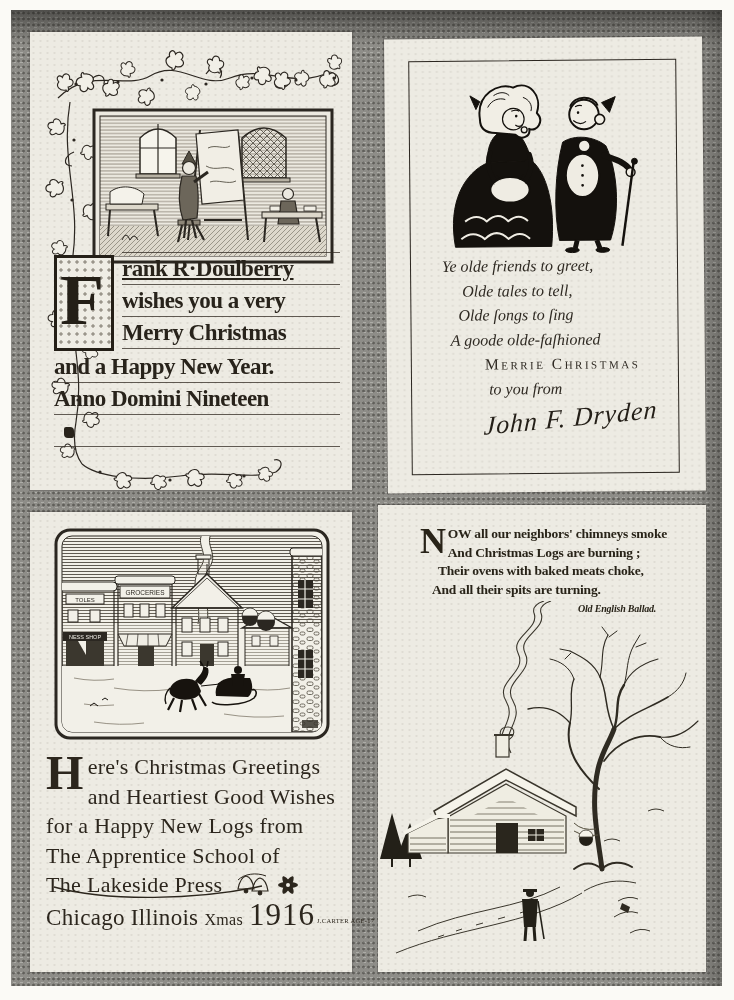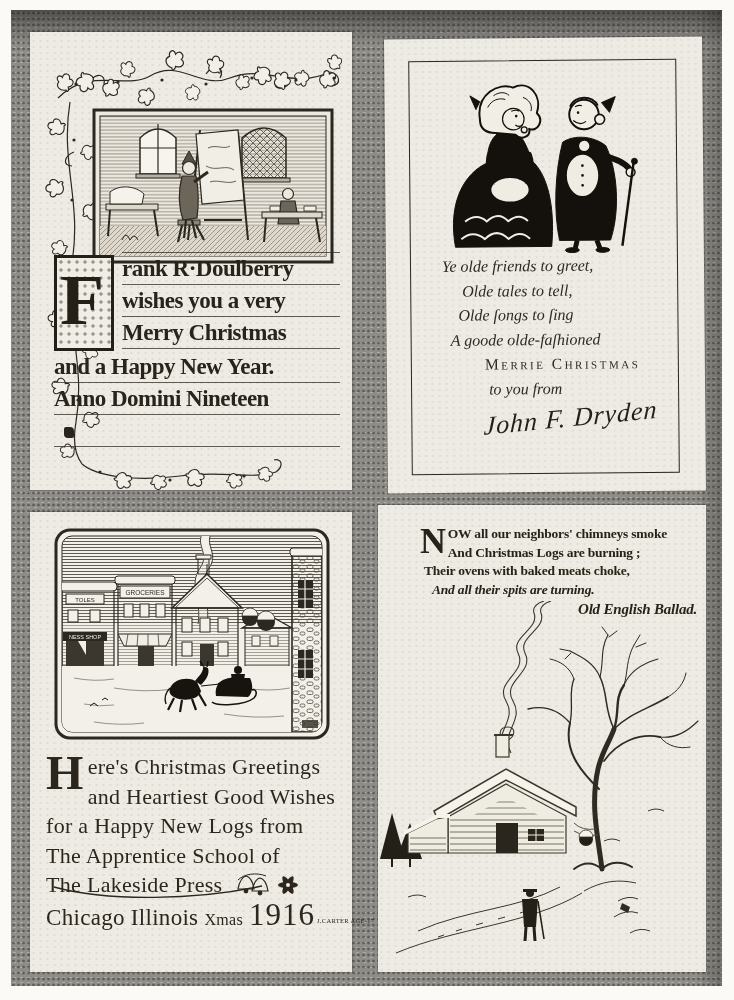--- a/index.html
+++ b/index.html
@@ -27,21 +27,21 @@
   .c1-text{position:absolute;left:24px;top:220px;width:286px;color:#28231b;}
   .c1-head{display:flex;}
   .c1-init{width:54px;height:90px;flex:0 0 54px;margin-right:8px;margin-top:3px;
            border:3px solid #241f17;background-color:#efede5;position:relative;
            background-image:radial-gradient(circle, rgba(84,78,66,.55) 1.4px, transparent 1.9px);
            background-size:8px 8px;}
   .c1-init span{position:absolute;left:3px;top:-6px;font-size:72px;font-weight:bold;color:#241f17;line-height:96px;}
   .c1-lines{flex:1;}
   .c1-line{font-weight:bold;font-size:23px;line-height:31px;letter-spacing:-.5px;
            border-bottom:1px solid rgba(48,42,34,.75);white-space:nowrap;}
-  .c1-line.first{border-top:1px solid rgba(48,42,34,.75);}
+  .c1-line.first{border-top:1px solid rgba(48,42,34,.75);text-decoration:underline;}
   .orn{display:inline-block;width:10px;height:11px;background:#28231b;margin-left:10px;border-radius:2px 4px 2px 4px;}
 
   
   .c2-border{position:absolute;left:24px;top:22px;right:26px;bottom:18px;border:1.5px solid #2b2620;}
   .c2-pic{position:absolute;left:52px;top:34px;width:216px;height:182px;}
   .c2-poem{position:absolute;left:56px;top:216px;width:230px;font-style:italic;font-size:16px;
            line-height:24.5px;color:#2f2a23;white-space:nowrap;}
   .c2-poem .l2{margin-left:20px;}
   .c2-poem .l3{margin-left:16px;}
   .c2-poem .l4{margin-left:8px;}
@@ -60,23 +60,23 @@
   .c3-l6 .xmas{font-size:16px;}
   .c3-l6 .year{font-size:31px;letter-spacing:1px;}
   .c3-artist{font-size:6.5px;letter-spacing:.3px;vertical-align:2px;margin-left:2px;color:#2c261d;}
   .c3-swash{position:absolute;left:18px;top:372px;}
 
   
   .c4-poem{position:absolute;left:42px;top:20px;width:278px;font-weight:bold;font-size:13.5px;
            line-height:18.5px;color:#282318;letter-spacing:-.2px;white-space:nowrap;}
   .c4-init{float:left;font-size:36px;line-height:32px;padding-right:2px;}
   .c4-poem .l2{margin-left:16px;}
-  .c4-poem .l3{margin-left:4px;}
-  .c4-poem .l4{margin-left:12px;font-style:italic;}
-  .c4-attr{margin-left:158px;font-size:15px;font-style:italic;margin-top:1px;}
+  .c4-poem .l3{margin-left:18px;}
+  .c4-poem .l4{margin-left:12px;}
+  .c4-attr{margin-left:158px;font-size:10px;font-style:italic;margin-top:1px;}
   .c4-pic{position:absolute;left:0;top:96px;width:328px;height:370px;}
 </style>
 </head>
 <body>
 
 <div class="page">
   <div class="mat"></div>
 
   <div class="card card1">
     <svg class="c1-ivy" viewBox="0 0 322 458">

